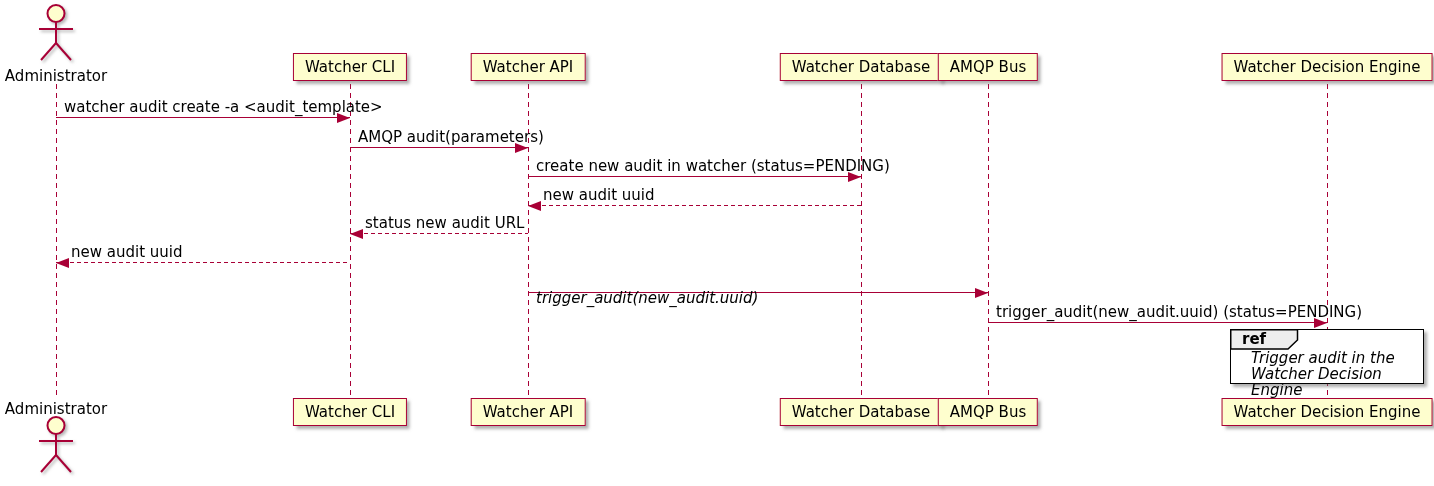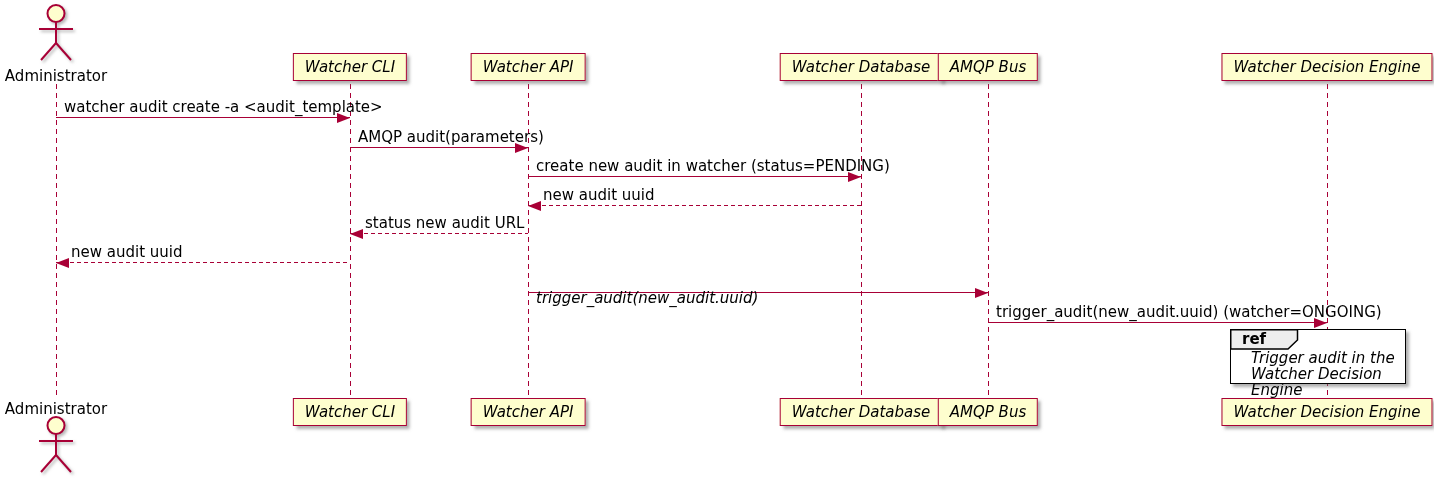--- a/index.html
+++ b/index.html
@@ -13,21 +13,20 @@
   }
   .pbox{
     position:absolute;
     transform:translateX(-50%);
     height:26px;line-height:26px;
     padding:0 11px;white-space:nowrap;
     background:var(--pfill,#FEFECE);
     border:1.5px solid var(--accent,#A80036);
     box-shadow:3px 3px 3px rgba(110,110,110,.55);
     text-align:center;
-    font-style:italic;
   }
   .lifeline{
     position:absolute;width:1px;
     background-image:repeating-linear-gradient(to bottom,var(--accent) 0,var(--accent) 5px,transparent 5px,transparent 9px);
   }
   .actor-label{
     position:absolute;width:120px;transform:translateX(-50%);
     text-align:center;height:16px;line-height:16px;white-space:nowrap;
   }
   .actor-svg{position:absolute;transform:translateX(-50%);filter:drop-shadow(2.5px 2.5px 1.5px rgba(110,110,110,.5));}
@@ -110,24 +109,24 @@
       <div class="arrowhead left" style="left: 350px; top: 228.5px;"></div>
       <div class="msg-label" style="left: 365px; top: 215px;">status new audit URL</div>
       <div class="msg-line dashed" style="left: 56px; top: 262px; width: 294px;"></div>
       <div class="arrowhead left" style="left: 56px; top: 257.5px;"></div>
       <div class="msg-label" style="left: 71px; top: 244px;">new audit uuid</div>
       <div class="msg-line" style="left: 528px; top: 292px; width: 460px;"></div>
       <div class="arrowhead right" style="left: 975px; top: 287.5px;"></div>
       <div class="msg-label" style="left: 536px; top: 290px; font-style: italic;">trigger_audit(new_audit.uuid)</div>
       <div class="msg-line" style="left: 988px; top: 322px; width: 339px;"></div>
       <div class="arrowhead right" style="left: 1314px; top: 317.5px;"></div>
-      <div class="msg-label" style="left: 996px; top: 304px;">trigger_audit(new_audit.uuid) (watcher=ONGOING)</div>
+      <div class="msg-label" style="left: 996px; top: 304px;">trigger_audit(new_audit.uuid) (status=PENDING)</div>
     </div>
 
-  <div class="ref-frame" style="left: 1230px; top: 329px; width: 176px; height: 55px;">
+  <div class="ref-frame" style="left: 1230px; top: 329px; width: 194px; height: 55px;">
     <svg class="ref-header-svg" width="69" height="21" viewBox="0 0 69 21">
       <polygon points="0.75,0.75 67.5,0.75 67.5,11 58,20 0.75,20" style="fill:var(--refheader,#EEEEEE);stroke:var(--refborder,#000);stroke-width:1.5"></polygon>
     </svg>
     <span class="ref-keyword">ref</span>
     <div class="ref-body">
       <div>Trigger audit in the</div>
       <div>Watcher Decision Engine</div>
     </div>
   </div>
 

